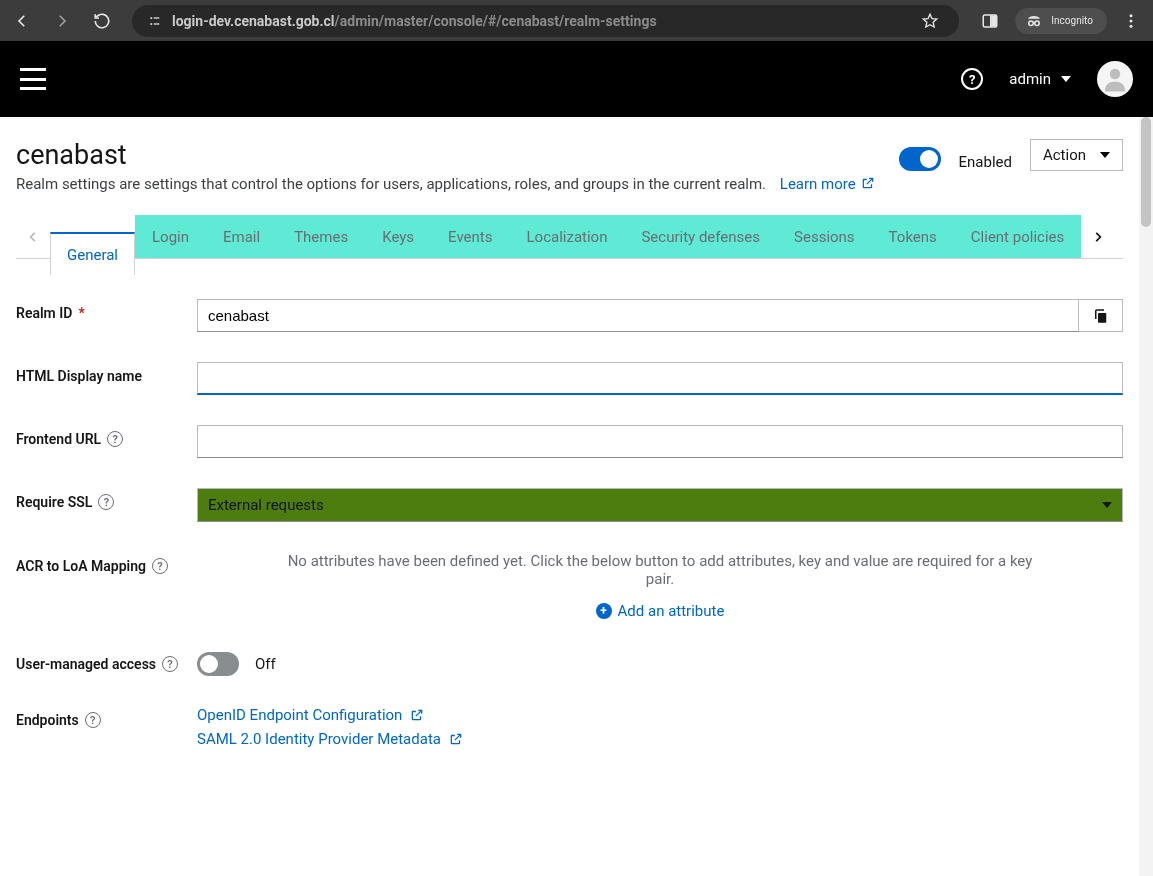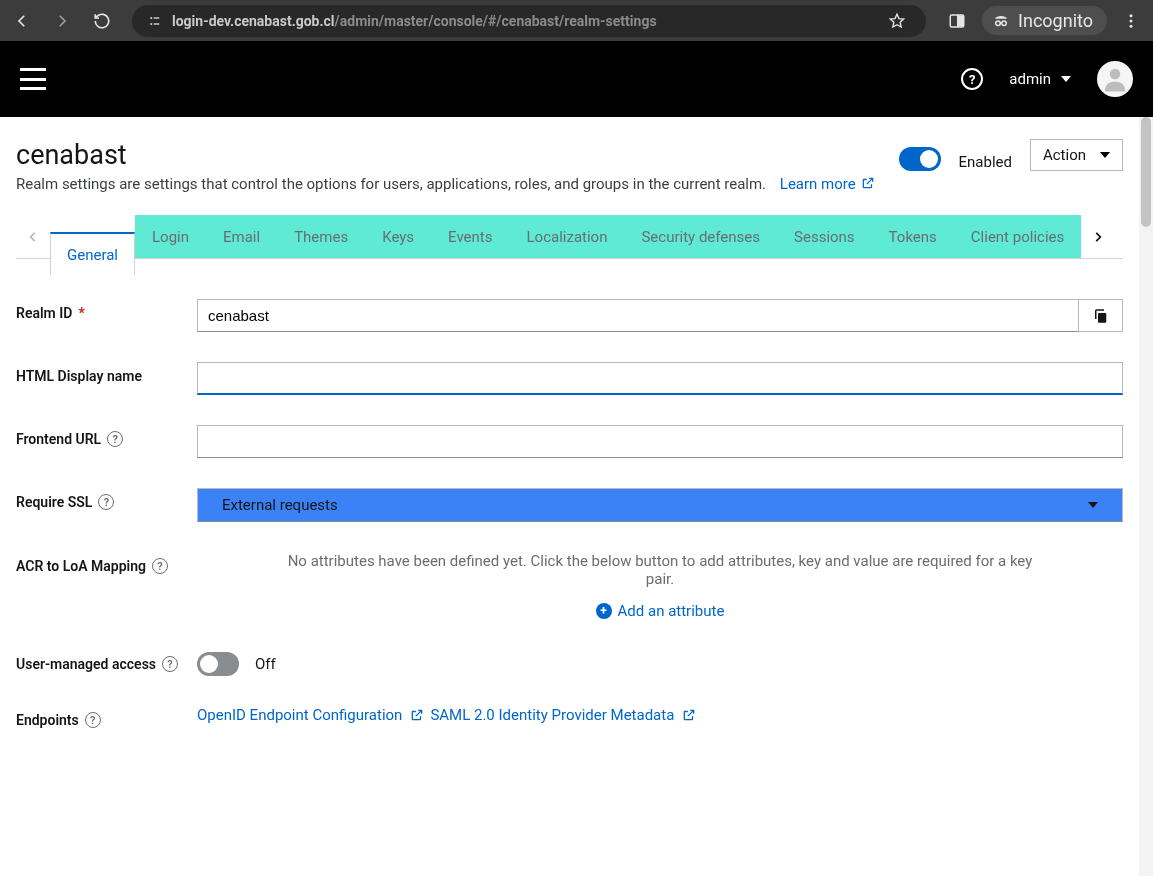--- a/index.html
+++ b/index.html
@@ -10,21 +10,21 @@
   .browser-bar { height: 41px; background: #3c3c3c; display: flex; align-items: center; padding: 0 8px; gap: 12px; }
   .nav-btn { width: 28px; height: 28px; display: flex; align-items: center; justify-content: center; color: #9e9e9e; border-radius: 50%; cursor: pointer; }
   .nav-btn.active { color: #e6e6e6; }
   .nav-btn svg { width: 18px; height: 18px; }
   .address-wrap { flex: 1; display: flex; align-items: center; background: #282828; border-radius: 18px; height: 32px; padding: 0 14px; gap: 8px; margin: 0 4px; font-weight: bold; }
   .site-chip { display:flex; align-items:center; gap:4px; color:#c9c9c9; font-size:13px; }
   .addr-text { color: #c9c9c9; font-size: 14px; white-space: nowrap; overflow: hidden; }
   .addr-text .dim { color: #8b8b8b; }
   .chrome-right { display: flex; align-items: center; gap: 10px; }
   .chrome-icon { color: #e6e6e6; width: 30px; height: 30px; display:flex; align-items:center; justify-content:center; }
-  .incognito-pill { background: #4e4e4e; color: #e6e6e6; border-radius: 18px; padding: 4px 14px 4px 10px; display: flex; align-items: center; gap: 8px; font-size: 18px; }
+  .incognito-pill { background: #4e4e4e; color: #e6e6e6; border-radius: 18px; padding: 4px 14px 4px 10px; display: flex; align-items: center; gap: 8px; font-size: 10px; }
   .menu-dots { width: 28px; display:flex; align-items:center; justify-content:center; color:#e6e6e6; }
 
   
   .kc-header { height: 76px; background: #000; display: flex; align-items: center; padding: 0 20px; gap: 18px; }
   .hamburger { width: 26px; height: 22px; display:flex; flex-direction:column; justify-content:space-between; cursor:pointer; }
   .hamburger span { height: 3px; background: #fff; }
   .kc-logo { display:flex; align-items:center; }
   .kc-header-right { margin-left:auto; display:flex; align-items:center; gap: 26px; }
   .kc-help { width: 22px; height: 22px; border: 2px solid #fff; border-radius: 50%; color:#fff; display:flex; align-items:center; justify-content:center; font-size:13px; font-weight:bold; cursor:pointer; }
   .kc-user { color:#fff; display:flex; align-items:center; gap: 10px; font-size:15px; cursor:pointer; }
@@ -63,29 +63,29 @@
   .form { margin-top: 40px; display:flex; flex-direction:column; gap: 30px; }
   .row { display:flex; align-items:flex-start; }
   .flabel { width: 181px; font-size:14px; font-weight:600; color:#151515; display:flex; gap:6px; flex-wrap:wrap; padding-top:6px; }
   .req { color:#c9190b; }
   .help-ic { width:16px; height:16px; border:1.5px solid #6a6e73; border-radius:50%; color:#6a6e73; font-size:11px; display:inline-flex; align-items:center; justify-content:center; cursor:pointer; }
   .fcontrol { flex:1; }
   .input-group { display:flex; }
   .tinput { width:100%; border:1px solid #b8bbbe; border-bottom:1px solid #8a8d90; padding: 7px 10px; font-size:15px; background:#fff; outline:none; }
   .tinput.focused { border-bottom:2px solid #0066cc; padding-bottom:6px; }
   .copy-btn { width:46px; border:1px solid #b8bbbe; border-left:none; background:#fff; display:flex; align-items:center; justify-content:center; cursor:pointer; }
-  .select { width:100%; border:1px solid #b8bbbe; border-bottom:1px solid #8a8d90; padding: 7px 24px; font-size:15px; background:#3b82f6; display:flex; align-items:center; justify-content:space-between; cursor:pointer;text-align:center; }
+  .select { width:100%; border:1px solid #b8bbbe; border-bottom:1px solid #8a8d90; padding: 7px 10px; font-size:15px; background:#4d7c0f; display:flex; align-items:center; justify-content:space-between; cursor:pointer;text-align:center; }
   .select .caret { border-left:5px solid transparent; border-right:5px solid transparent; border-top:6px solid #151515; }
 
   .acr-block { flex:1; text-align:center; color:#6a6e73; font-size:15px; padding: 0 80px; }
   .add-attr { color:#0066cc; display:inline-flex; align-items:center; gap:6px; margin-top:14px; cursor:pointer; }
   .plus-circle { width:16px; height:16px; background:#0066cc; border-radius:50%; color:#fff; display:inline-flex; align-items:center; justify-content:center; font-size:12px; font-weight:bold; }
 
   .switch-row .fcontrol { display:flex; align-items:center; gap: 16px; padding-top:2px; }
-  .endpoints .fcontrol { display:flex; flex-direction:row; gap:6px; }
+  .endpoints .fcontrol { display:flex; flex-direction:column; gap:6px; }
   .elink { color:#0066cc; text-decoration:none; display:inline-flex; align-items:center; gap:6px; }
 
   svg { display:block; }
 </style>
 </head>
 <body>
 
 <div class="viewport">
 
   <div class="browser-bar">

